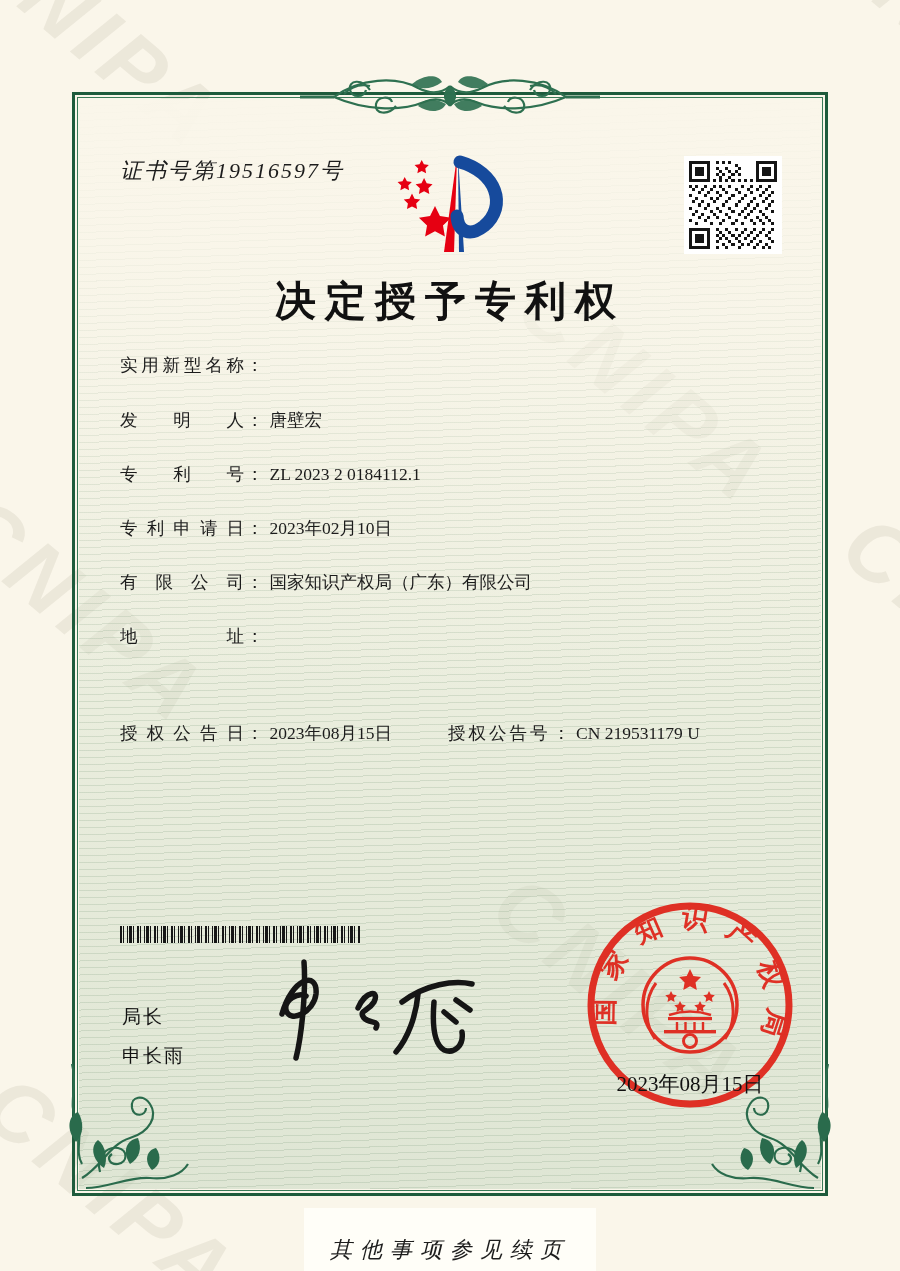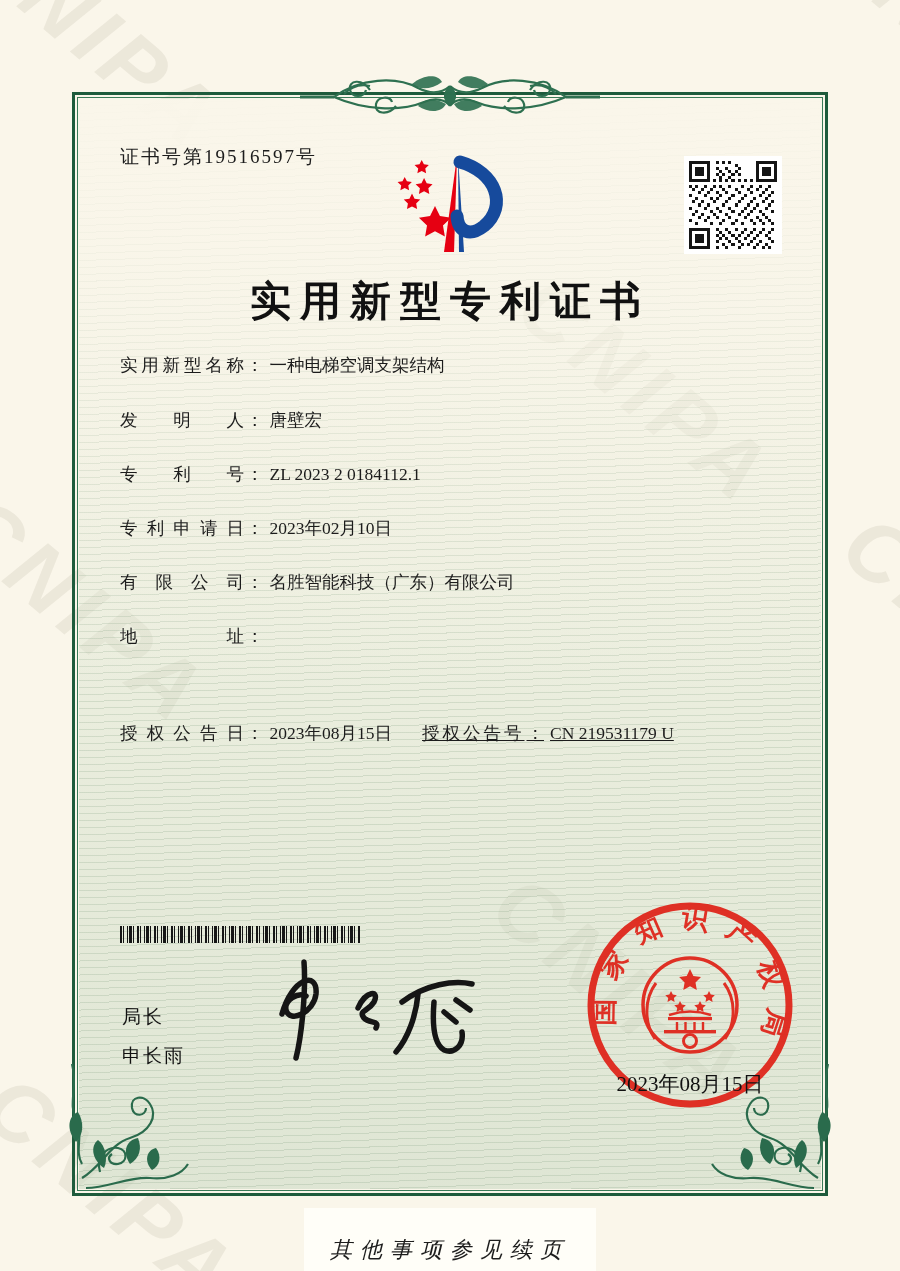--- a/index.html
+++ b/index.html
@@ -16,34 +16,34 @@
          border:3px solid #1e5b3c;box-sizing:border-box;}
   .frame-inner{position:absolute;inset:2px;border:1px solid #3a7a58;}
   .pattern{position:absolute;inset:4px;
       background:
         linear-gradient(180deg, rgba(250,246,234,.97) 0%, rgba(250,246,234,.75) 14%, rgba(250,246,234,.25) 34%, rgba(250,246,234,0) 55%),
         repeating-linear-gradient(178deg, rgba(110,145,112,.20) 0 1px, rgba(236,241,230,0) 1px 7px),
         linear-gradient(180deg, rgba(222,232,214,0) 0%, rgba(210,224,202,.40) 55%, rgba(200,216,194,.55) 100%);}
 
   .content{position:absolute;inset:0;}
 
-  .cert-no{position:absolute;left:120px;top:144px;font-size:19px;letter-spacing:2px;color:#1c1c1c;}
+  .cert-no{position:absolute;left:120px;top:156px;font-size:22px;letter-spacing:2px;color:#1c1c1c;font-style:italic;}
 
   .logo{position:absolute;left:386px;top:148px;}
   .qrbox{position:absolute;left:684px;top:156px;background:#ffffff;padding:5px;line-height:0;}
 
   .title{position:absolute;left:0;top:274px;width:100%;text-align:center;
          font-size:41px;font-weight:bold;letter-spacing:9px;color:#111;}
 
   .frow{position:absolute;left:120px;display:flex;align-items:center;
         font-size:17.5px;color:#1c1c1c;line-height:1.5;}
   .flabel{display:inline-block;width:124px;text-align:justify;text-align-last:justify;}
   .fcolon{margin:0 6px 0 2px;}
   .fvalue{display:inline-block;max-width:452px;}
-  .g2{margin-left:30px;display:flex;text-decoration:underline;}
+  .g2{margin-left:56px;display:flex;}
   .g2 .flabel{width:auto;text-align-last:auto;letter-spacing:3px;}
 
   .paras{position:absolute;left:118px;top:733px;width:676px;color:#1f1f1f;}
   .paras p{margin:0 0 13px 0;text-indent:2em;font-size:17px;line-height:1.8;
            font-style:italic;font-family:"Liberation Serif","DejaVu Serif",serif;}
 
   .barcode{position:absolute;left:120px;top:926px;width:240px;height:17px;
       background:repeating-linear-gradient(90deg,
         #161616 0 2px, transparent 2px 3px,
         #161616 3px 4px, transparent 4px 7px,
@@ -165,46 +165,45 @@
             <rect x="2" y="24" width="3" height="3"></rect>
           <path d="M9,0h1v1h-1z M11,0h1v1h-1z M13,0h1v1h-1z M15,1h1v1h-1z M9,2h1v1h-1z M12,2h1v1h-1z M16,2h1v1h-1z M10,3h1v1h-1z M13,3h1v1h-1z M15,3h1v1h-1z M9,4h1v1h-1z M11,4h1v1h-1z M14,4h1v1h-1z M16,4h1v1h-1z M10,5h1v1h-1z M13,5h1v1h-1z M8,6h1v1h-1z M10,6h1v1h-1z M12,6h1v1h-1z M14,6h1v1h-1z M16,6h1v1h-1z M18,6h1v1h-1z M20,6h1v1h-1z"></path>
           <path d="M0,8h1v1h-1z M2,8h1v1h-1z M5,8h1v1h-1z M8,8h1v1h-1z M10,8h1v1h-1z M13,8h1v1h-1z M17,8h1v1h-1z M20,8h1v1h-1z M23,8h1v1h-1z M26,8h1v1h-1z M1,9h1v1h-1z M4,9h1v1h-1z M7,9h1v1h-1z M11,9h1v1h-1z M15,9h1v1h-1z M19,9h1v1h-1z M22,9h1v1h-1z M25,9h1v1h-1z M3,10h1v1h-1z M6,10h1v1h-1z M9,10h1v1h-1z M12,10h1v1h-1z M16,10h1v1h-1z M20,10h1v1h-1z M24,10h1v1h-1z M27,10h1v1h-1z M0,11h1v1h-1z M5,11h1v1h-1z M10,11h1v1h-1z M14,11h1v1h-1z M18,11h1v1h-1z M23,11h1v1h-1z M26,11h1v1h-1z M2,12h1v1h-1z M7,12h1v1h-1z M9,12h1v1h-1z M13,12h1v1h-1z M17,12h1v1h-1z M21,12h1v1h-1z M25,12h1v1h-1z"></path>
           <path d="M1,13h1v1h-1z M4,13h1v1h-1z M8,13h1v1h-1z M12,13h1v1h-1z M16,13h1v1h-1z M20,13h1v1h-1z M24,13h1v1h-1z M27,13h1v1h-1z M3,14h1v1h-1z M6,14h1v1h-1z M11,14h1v1h-1z M15,14h1v1h-1z M19,14h1v1h-1z M22,14h1v1h-1z M26,14h1v1h-1z M0,15h1v1h-1z M5,15h1v1h-1z M9,15h1v1h-1z M13,15h1v1h-1z M18,15h1v1h-1z M21,15h1v1h-1z M25,15h1v1h-1z M2,16h1v1h-1z M7,16h1v1h-1z M10,16h1v1h-1z M14,16h1v1h-1z M17,16h1v1h-1z M20,16h1v1h-1z M23,16h1v1h-1z M27,16h1v1h-1z"></path>
           <path d="M1,17h1v1h-1z M4,17h1v1h-1z M8,17h1v1h-1z M12,17h1v1h-1z M16,17h1v1h-1z M19,17h1v1h-1z M24,17h1v1h-1z M3,18h1v1h-1z M6,18h1v1h-1z M9,18h1v1h-1z M13,18h1v1h-1z M18,18h1v1h-1z M22,18h1v1h-1z M25,18h1v1h-1z M0,19h1v1h-1z M5,19h1v1h-1z M11,19h1v1h-1z M15,19h1v1h-1z M20,19h1v1h-1z M23,19h1v1h-1z M26,19h1v1h-1z M2,20h1v1h-1z M7,20h1v1h-1z M10,20h1v1h-1z M14,20h1v1h-1z M17,20h1v1h-1z M21,20h1v1h-1z M24,20h1v1h-1z M27,20h1v1h-1z"></path>
           <path d="M9,22h1v1h-1z M12,22h1v1h-1z M15,22h1v1h-1z M18,22h1v1h-1z M21,22h1v1h-1z M24,22h1v1h-1z M27,22h1v1h-1z M10,23h1v1h-1z M13,23h1v1h-1z M17,23h1v1h-1z M20,23h1v1h-1z M23,23h1v1h-1z M26,23h1v1h-1z M9,24h1v1h-1z M11,24h1v1h-1z M14,24h1v1h-1z M16,24h1v1h-1z M19,24h1v1h-1z M22,24h1v1h-1z M25,24h1v1h-1z M10,25h1v1h-1z M12,25h1v1h-1z M15,25h1v1h-1z M18,25h1v1h-1z M21,25h1v1h-1z M26,25h1v1h-1z M9,26h1v1h-1z M13,26h1v1h-1z M16,26h1v1h-1z M20,26h1v1h-1z M23,26h1v1h-1z M27,26h1v1h-1z M11,27h1v1h-1z M14,27h1v1h-1z M17,27h1v1h-1z M19,27h1v1h-1z M22,27h1v1h-1z M25,27h1v1h-1z M9,28h1v1h-1z M12,28h1v1h-1z M16,28h1v1h-1z M21,28h1v1h-1z M24,28h1v1h-1z M26,28h1v1h-1z"></path>
         </g>
       </svg>
     </div>
 
-    <div class="title">实用新型专利证书</div>
+    <div class="title">决定授予专利权</div>
 
     <div class="frow" style="top:352px">
       <span class="flabel">实用新型名称</span>
       <span class="fcolon">：</span>
-      <span class="fvalue">一种电梯空调支架结构</span>
     </div>
     <div class="frow" style="top:407px">
       <span class="flabel">发明人</span>
       <span class="fcolon">：</span>
       <span class="fvalue">唐壁宏</span>
     </div>
     <div class="frow" style="top:461px">
       <span class="flabel">专利号</span>
       <span class="fcolon">：</span>
       <span class="fvalue">ZL 2023 2 0184112.1</span>
     </div>
     <div class="frow" style="top:515px">
       <span class="flabel">专利申请日</span>
       <span class="fcolon">：</span>
       <span class="fvalue">2023年02月10日</span>
     </div>
     <div class="frow" style="top:569px">
       <span class="flabel">有限公司</span>
       <span class="fcolon">：</span>
-      <span class="fvalue">名胜智能科技（广东）有限公司</span>
+      <span class="fvalue">国家知识产权局（广东）有限公司</span>
     </div>
     <div class="frow" style="top:623px">
       <span class="flabel">地址</span>
       <span class="fcolon">：</span>
     </div>
     <div class="frow" style="top:720px">
       <span class="flabel">授权公告日</span>
       <span class="fcolon">：</span>
       <span class="fvalue">2023年08月15日</span>
       <span class="g2">

